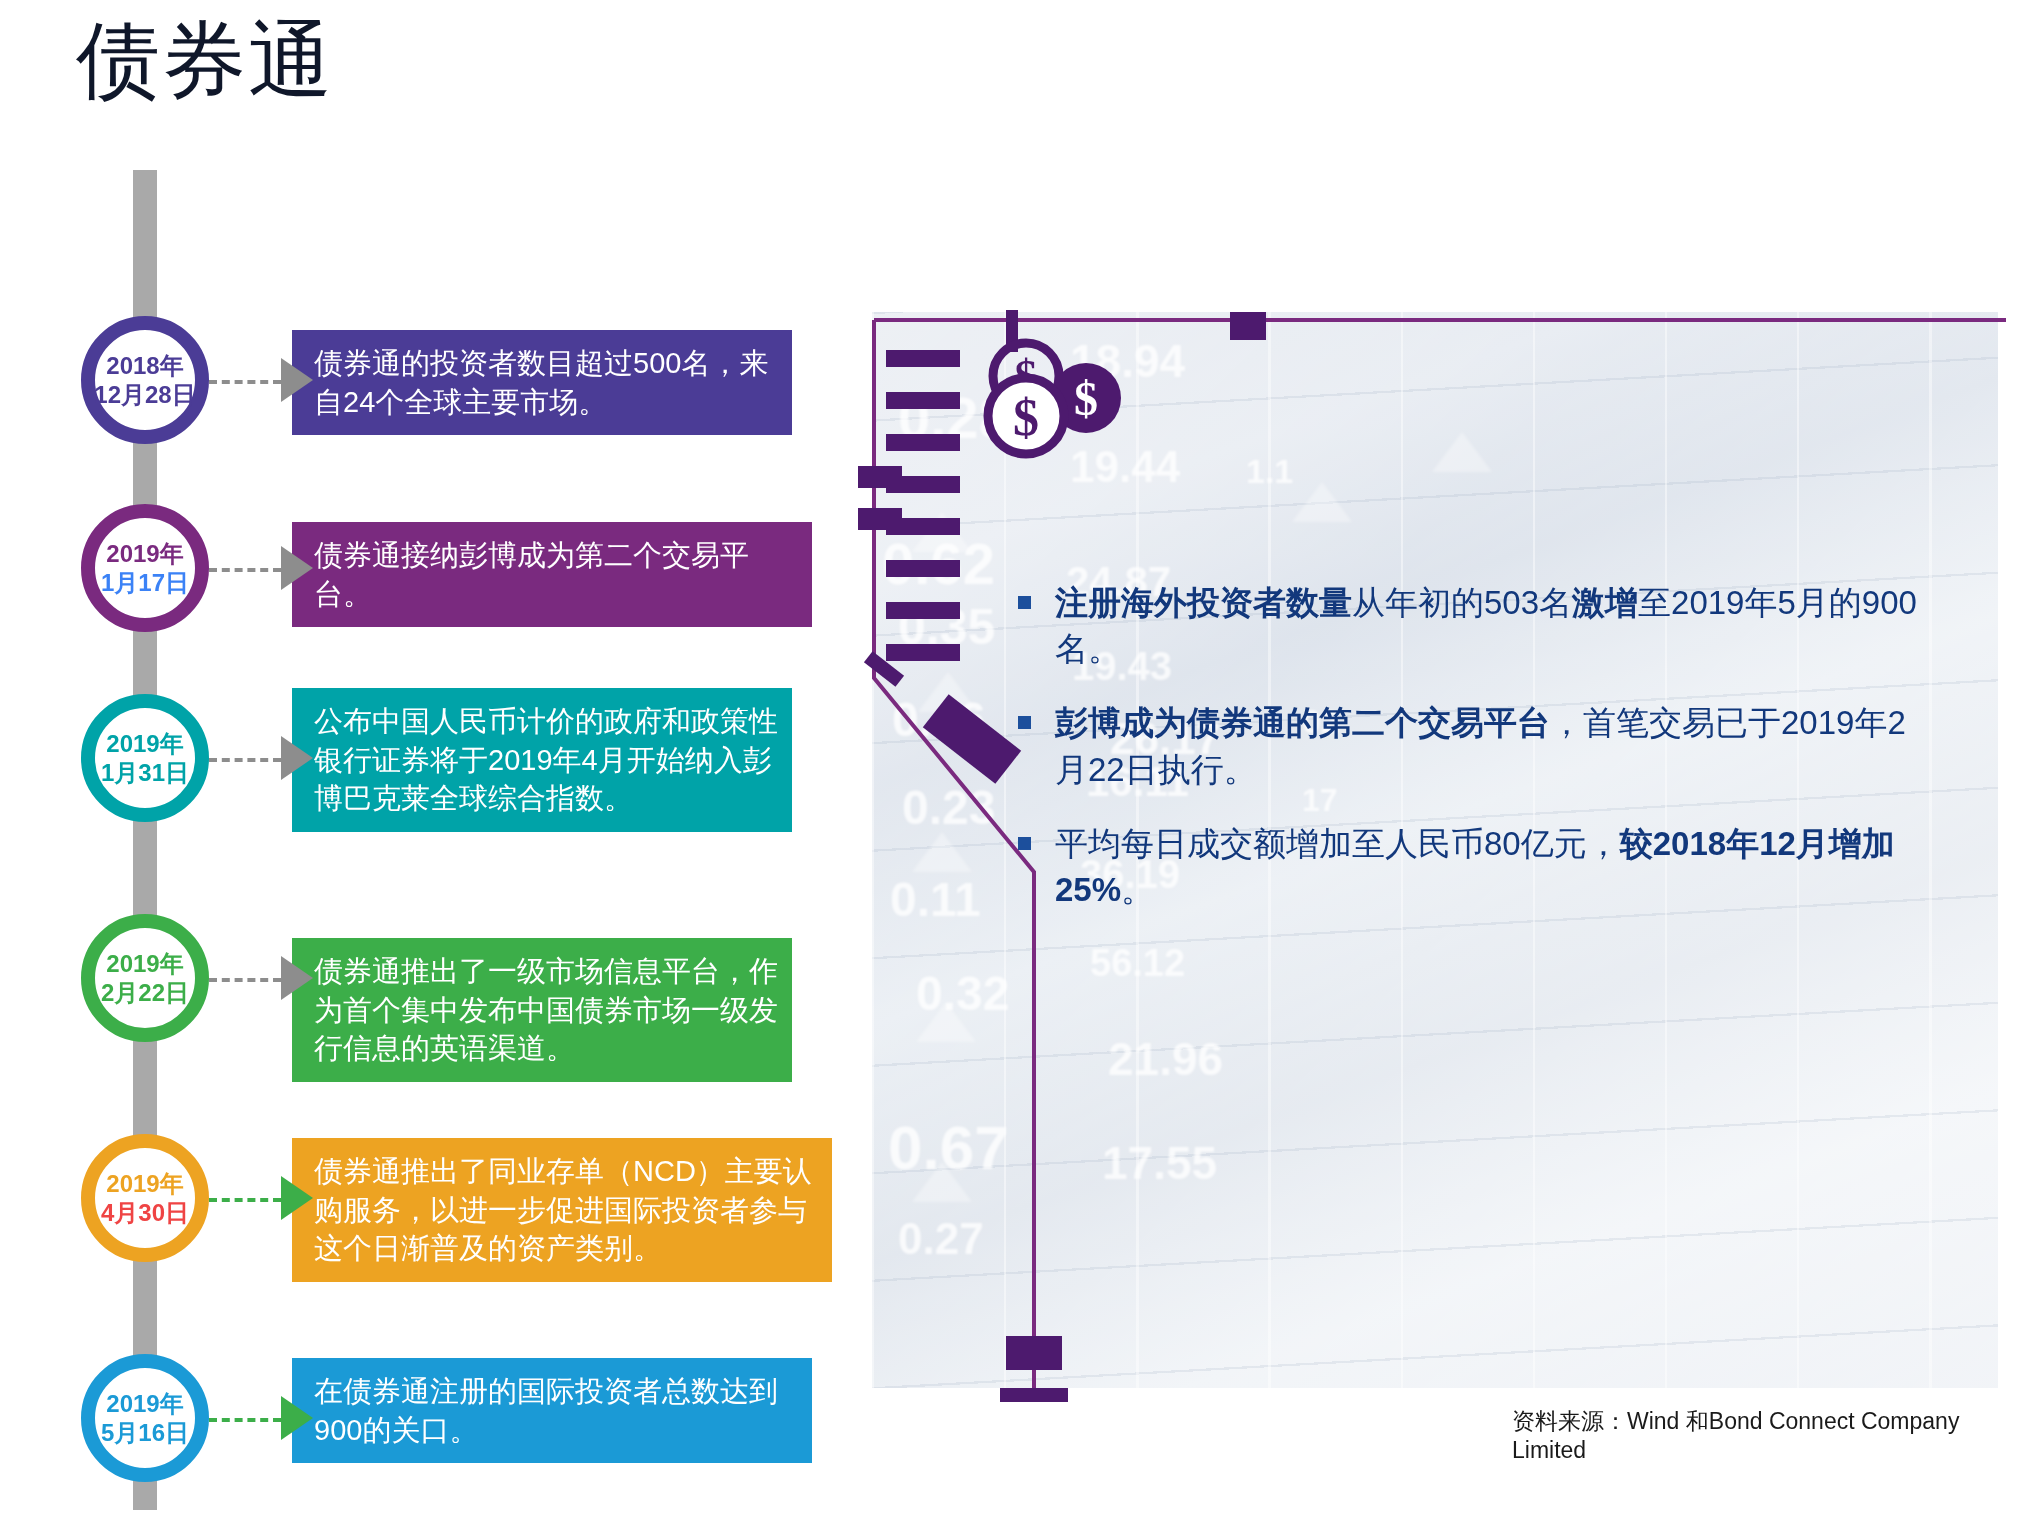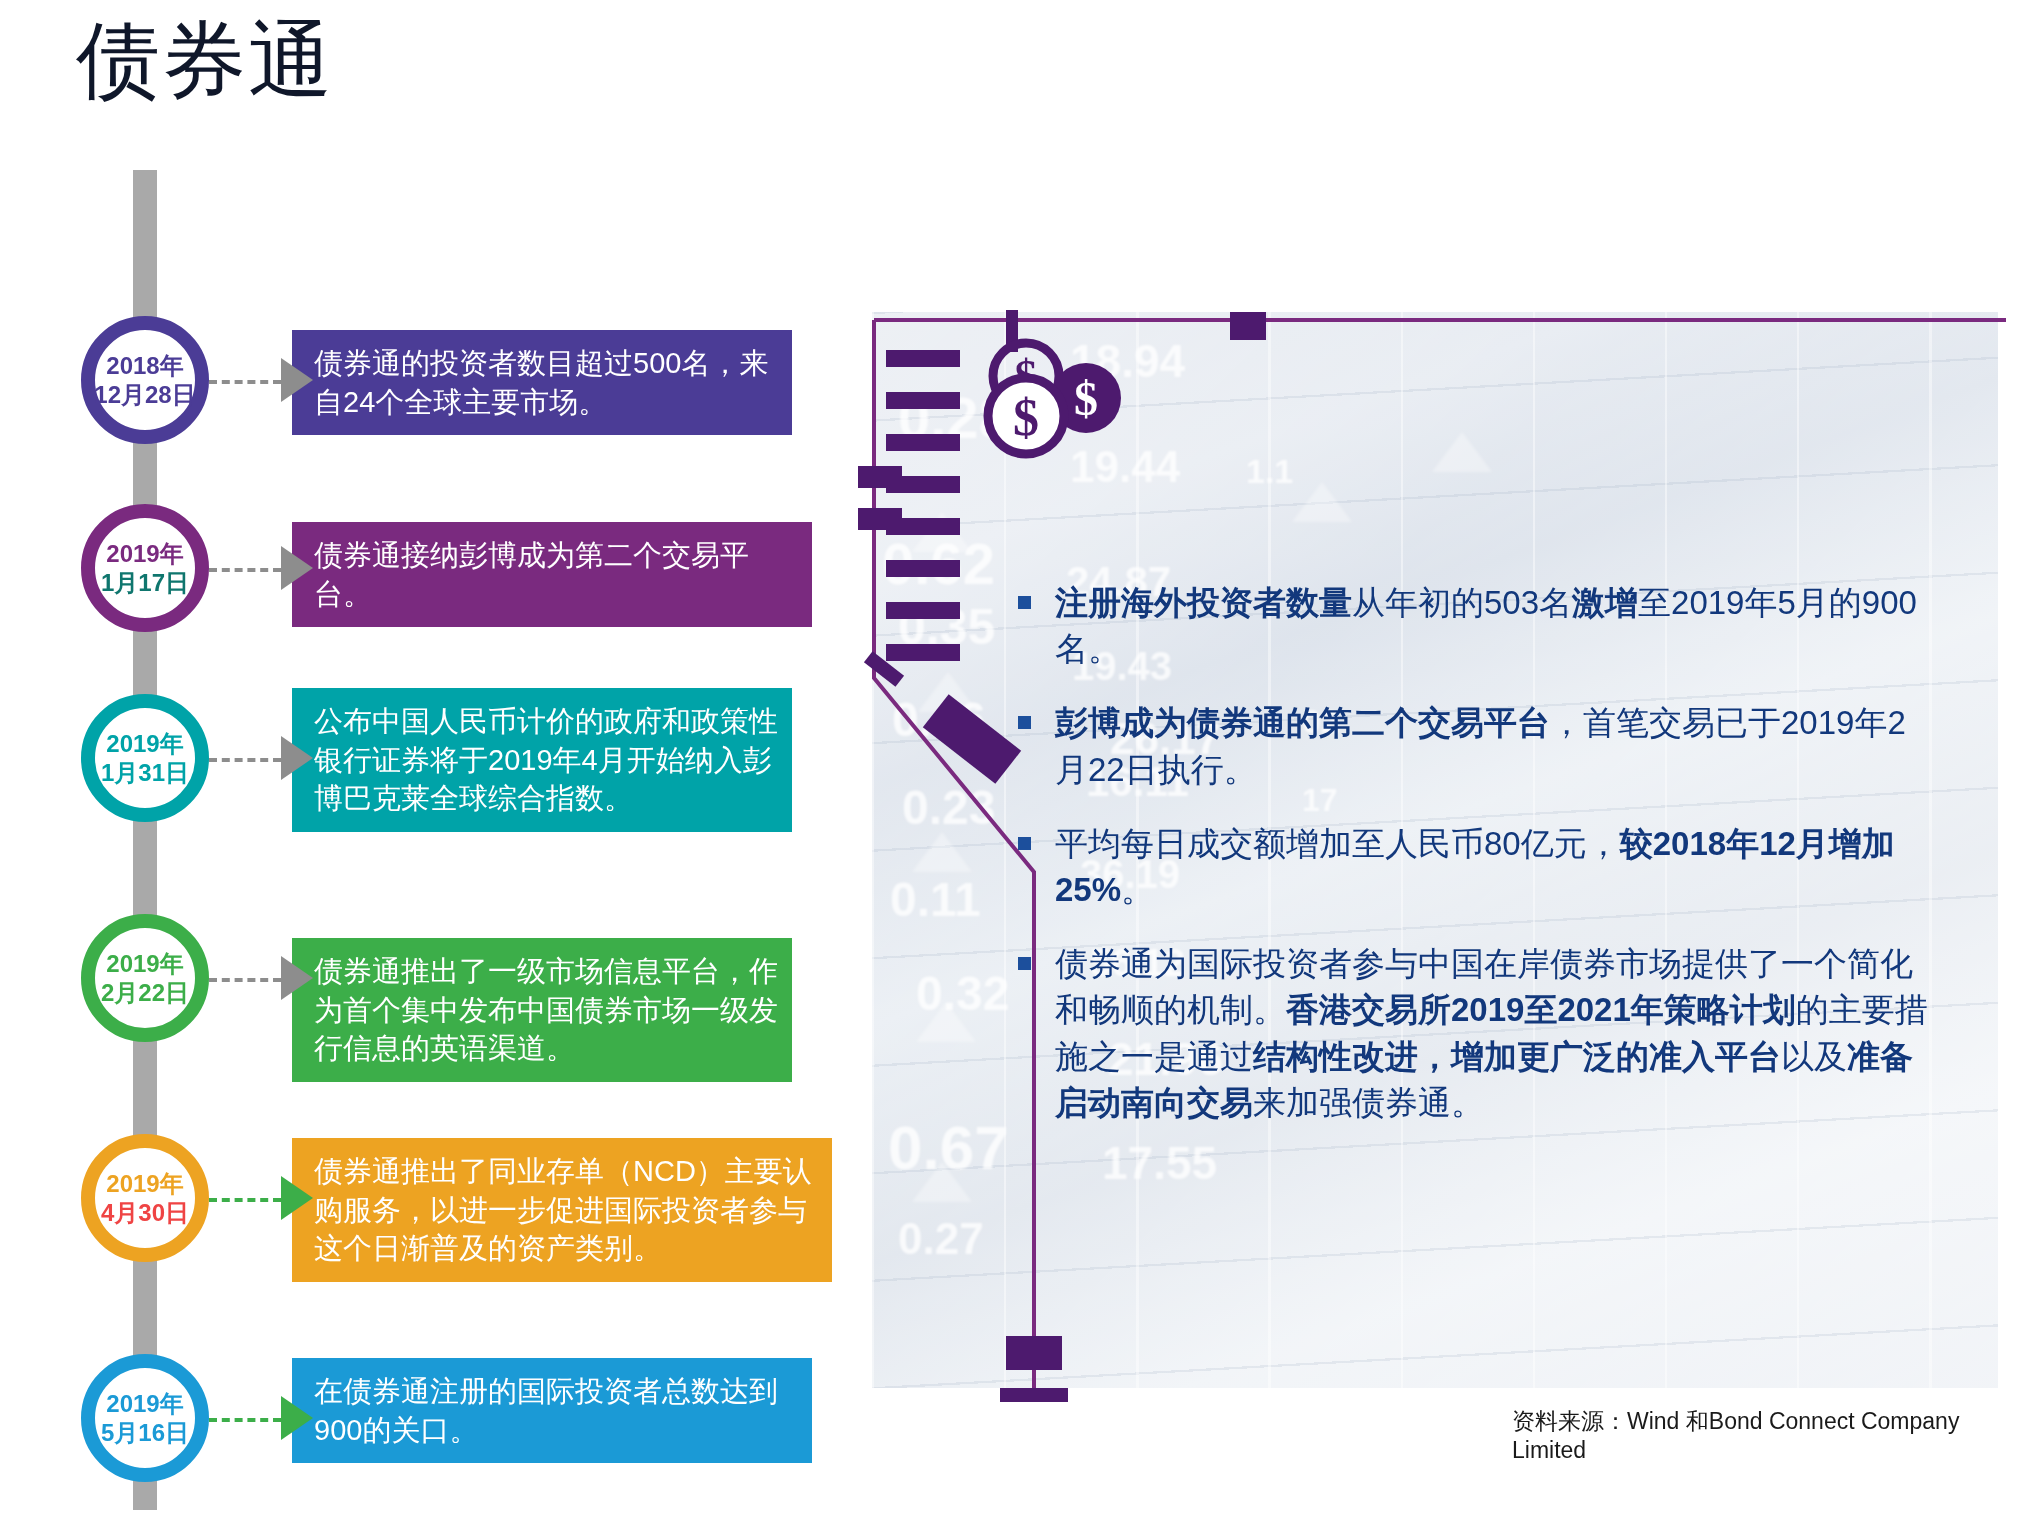--- a/index.html
+++ b/index.html
@@ -138,21 +138,21 @@
           <span style="color: rgb(75, 60, 150);">2018年</span>
           <span style="color: rgb(75, 60, 150);">12月28日</span>
         </div>
       </div>
       <div class="tl-item">
         <div class="tl-conn" style="left: 209px; top: 568px; width: 72px; border-top-color: rgb(141, 141, 141);"></div>
         <div class="tl-arrow" style="left: 281px; top: 546px; border-left: 32px solid rgb(141, 141, 141);"></div>
         <div class="tl-box" style="left: 292px; top: 522px; width: 520px; min-height: 92px; background: rgb(122, 42, 127);">债券通接纳彭博成为第二个交易平台。</div>
         <div class="tl-circle" style="left: 81px; top: 504px; border: 14px solid rgb(122, 42, 127);">
           <span style="color: rgb(122, 42, 127);">2019年</span>
-          <span style="color: #0f766e;">1月17日</span>
+          <span style="color: #3b82f6;">1月17日</span>
         </div>
       </div>
       <div class="tl-item">
         <div class="tl-conn" style="left: 209px; top: 758px; width: 72px; border-top-color: rgb(141, 141, 141);"></div>
         <div class="tl-arrow" style="left: 281px; top: 736px; border-left: 32px solid rgb(141, 141, 141);"></div>
         <div class="tl-box" style="left: 292px; top: 688px; width: 500px; min-height: 140px; background: rgb(0, 163, 168);">公布中国人民币计价的政府和政策性银行证券将于2019年4月开始纳入彭博巴克莱全球综合指数。</div>
         <div class="tl-circle" style="left: 81px; top: 694px; border: 14px solid rgb(0, 163, 168);">
           <span style="color: rgb(0, 163, 168);">2019年</span>
           <span style="color: rgb(0, 163, 168);">1月31日</span>
         </div>
@@ -262,20 +262,16 @@
         <div class="txt"><b>注册海外投资者数量</b><span>从年初的503名</span><b>激增</b><span>至2019年5月的900名。</span></div>
       </div>
       <div class="bullet">
         <div class="sq"></div>
         <div class="txt"><b>彭博成为债券通的第二个交易平台</b><span>，首笔交易已于2019年2月22日执行。</span></div>
       </div>
       <div class="bullet">
         <div class="sq"></div>
         <div class="txt"><span>平均每日成交额增加至人民币80亿元，</span><b>较2018年12月增加25%</b><span>。</span></div>
       </div>
-      <div class="bullet">
-        <div class="sq"></div>
-        <div class="txt"><span>债券通为国际投资者参与中国在岸债券市场提供了一个简化和畅顺的机制。</span><b>香港交易所2019至2021年策略计划</b><span>的主要措施之一是通过</span><b>结构性改进，增加更广泛的准入平台</b><span>以及</span><b>准备启动南向交易</b><span>来加强债券通。</span></div>
-      </div>
     </div>
 
   <div class="source">资料来源：Wind 和Bond Connect Company Limited</div>
 </div>
 
 </body></html>

